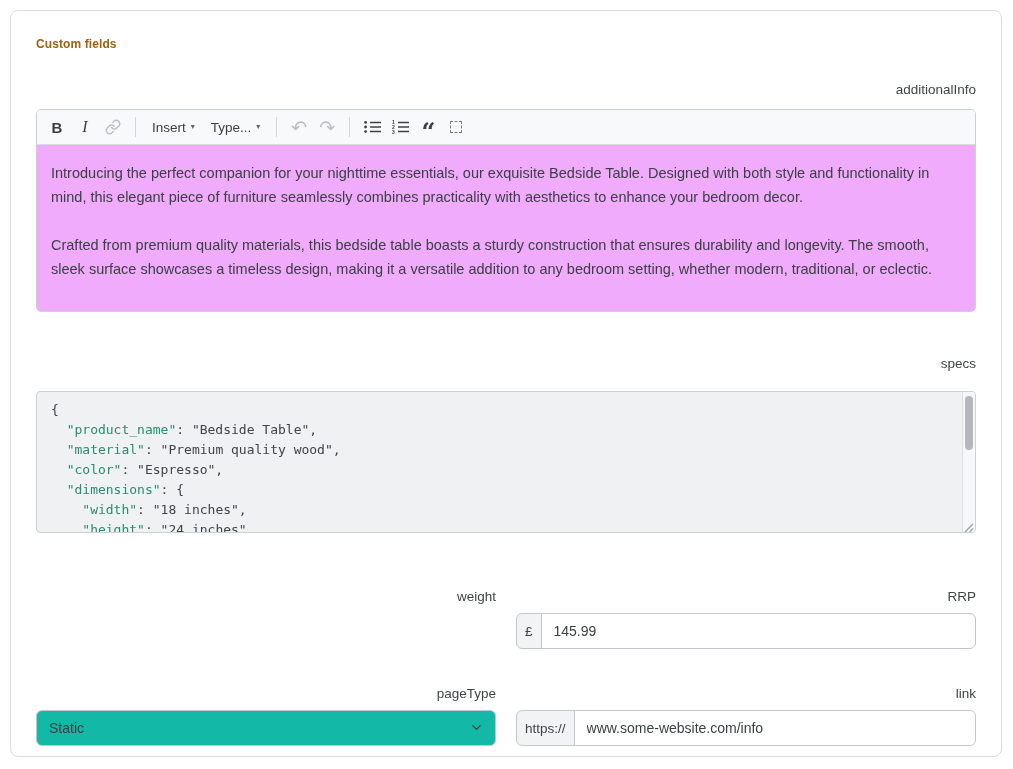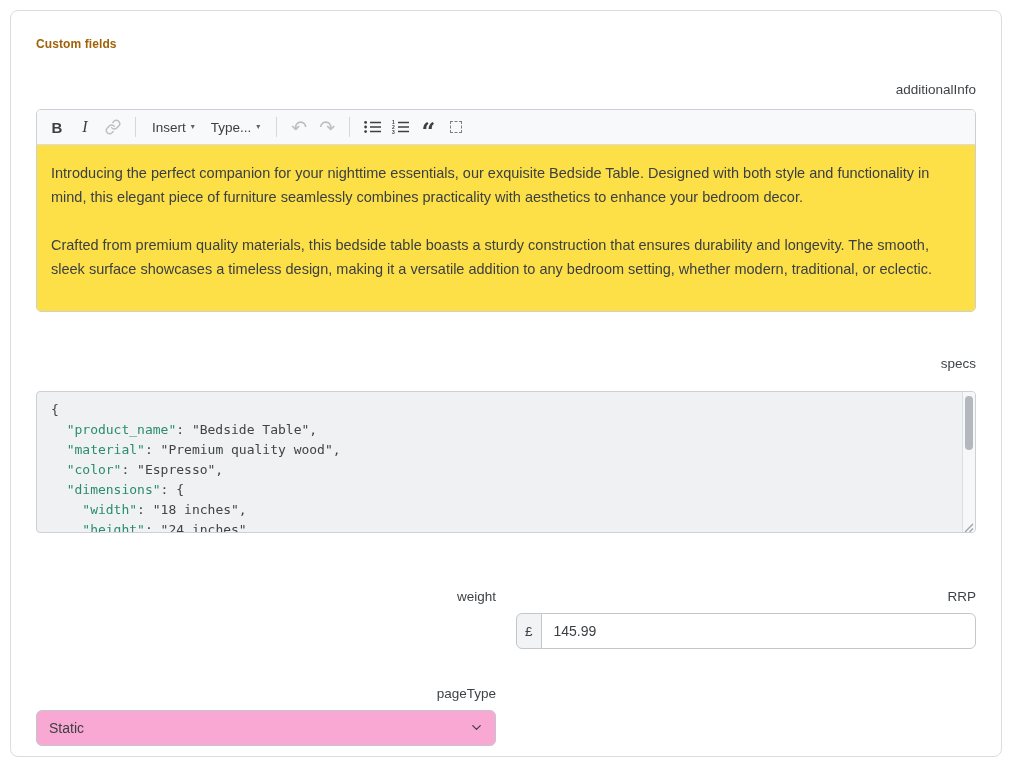--- a/index.html
+++ b/index.html
@@ -36,21 +36,21 @@
   .tb-bold { font-weight: 700; font-size: 15px; font-family: "Liberation Sans", sans-serif; }
   .tb-italic { font-style: italic; font-family: "Liberation Serif", serif; font-size: 16px; }
   .tb-muted { color: #bcc0c4; }
   .tb-divider { width: 1px; height: 20px; background: #d5d8db; margin: 0 8px; flex: none; }
   .tb-dd { font-size: 13.5px; color: #3c4043; display: flex; align-items: center; gap: 5px; padding: 0 8px; }
   .tb-caret { font-size: 8px; color: #5f6368; line-height: 1; }
   .tb-arrow { font-size: 19px; line-height: 1; font-family: "DejaVu Sans", sans-serif; }
   .tb-quote { font-family: "DejaVu Serif", serif; font-weight: 700; font-size: 24px; line-height: 10px; position: relative; top: 5px; }
   .tb-square { width: 12px; height: 12px; border: 1px dashed #7a7f84; }
   .rte-content {
-    min-height: 166px; background: #fde047; padding: 16px 14px;
+    min-height: 166px; background: #f0abfc; padding: 16px 14px;
     font-size: 14.5px; line-height: 24px; color: #3c4043;
   }
   .rte-content p { margin-bottom: 24px; }
   .rte-content p:last-child { margin-bottom: 0; }
 
   
   .specs-label { margin-top: 44px; margin-bottom: 20px; }
   .code-box {
     position: relative; height: 142px; overflow: hidden;
     background: #eff1f2; border: 1px solid #cdd1d5; border-radius: 4px;
@@ -87,21 +87,21 @@
     flex: none; display: flex; align-items: center; justify-content: center;
     background: #f1f3f4; border: 1px solid #c3c7cb;
     font-size: 13.5px; color: #3f4449; padding: 0 8px; height: 36px;
   }
   .addon.suffix { border-radius: 0 6px 6px 0; margin-left: -1px; }
   .addon.prefix { border-radius: 6px 0 0 6px; }
   .select-wrap { position: relative; width: 100%; }
   .select-native {
     width: 100%; height: 36px; padding: 0 34px 0 12px;
     font-family: "Liberation Sans", sans-serif; font-size: 14px; color: #3c4043;
-    border: 1px solid #c3c7cb; border-radius: 6px; background: #f9a8d4;
+    border: 1px solid #c3c7cb; border-radius: 6px; background: #14b8a6;
     appearance: none; -webkit-appearance: none; -moz-appearance: none; outline: none;
   }
   .select-chevron { position: absolute; right: 12px; top: 10px; pointer-events: none; }
 </style>
 </head>
 <body>
 
 <div class="card">
 
   <div class="page-title">Custom fields</div>
@@ -214,15 +214,22 @@
         <select class="select-native">
           <option>Static</option>
         </select>
         <span class="select-chevron">
           <svg width="15" height="15" viewBox="0 0 24 24" fill="none" stroke="#3c4043" stroke-width="2" stroke-linecap="round" stroke-linejoin="round">
             <polyline points="6 9 12 15 18 9"></polyline>
           </svg>
         </span>
       </div>
     </div>
+    <div>
+      <label class="field-label">link</label>
+      <div class="input-group">
+        <span class="addon prefix">https://</span>
+        <input class="text-input has-prefix" type="text" value="www.some-website.com/info" style="">
+      </div>
+    </div>
   </div>
 
 </div>
 
 </body></html>

